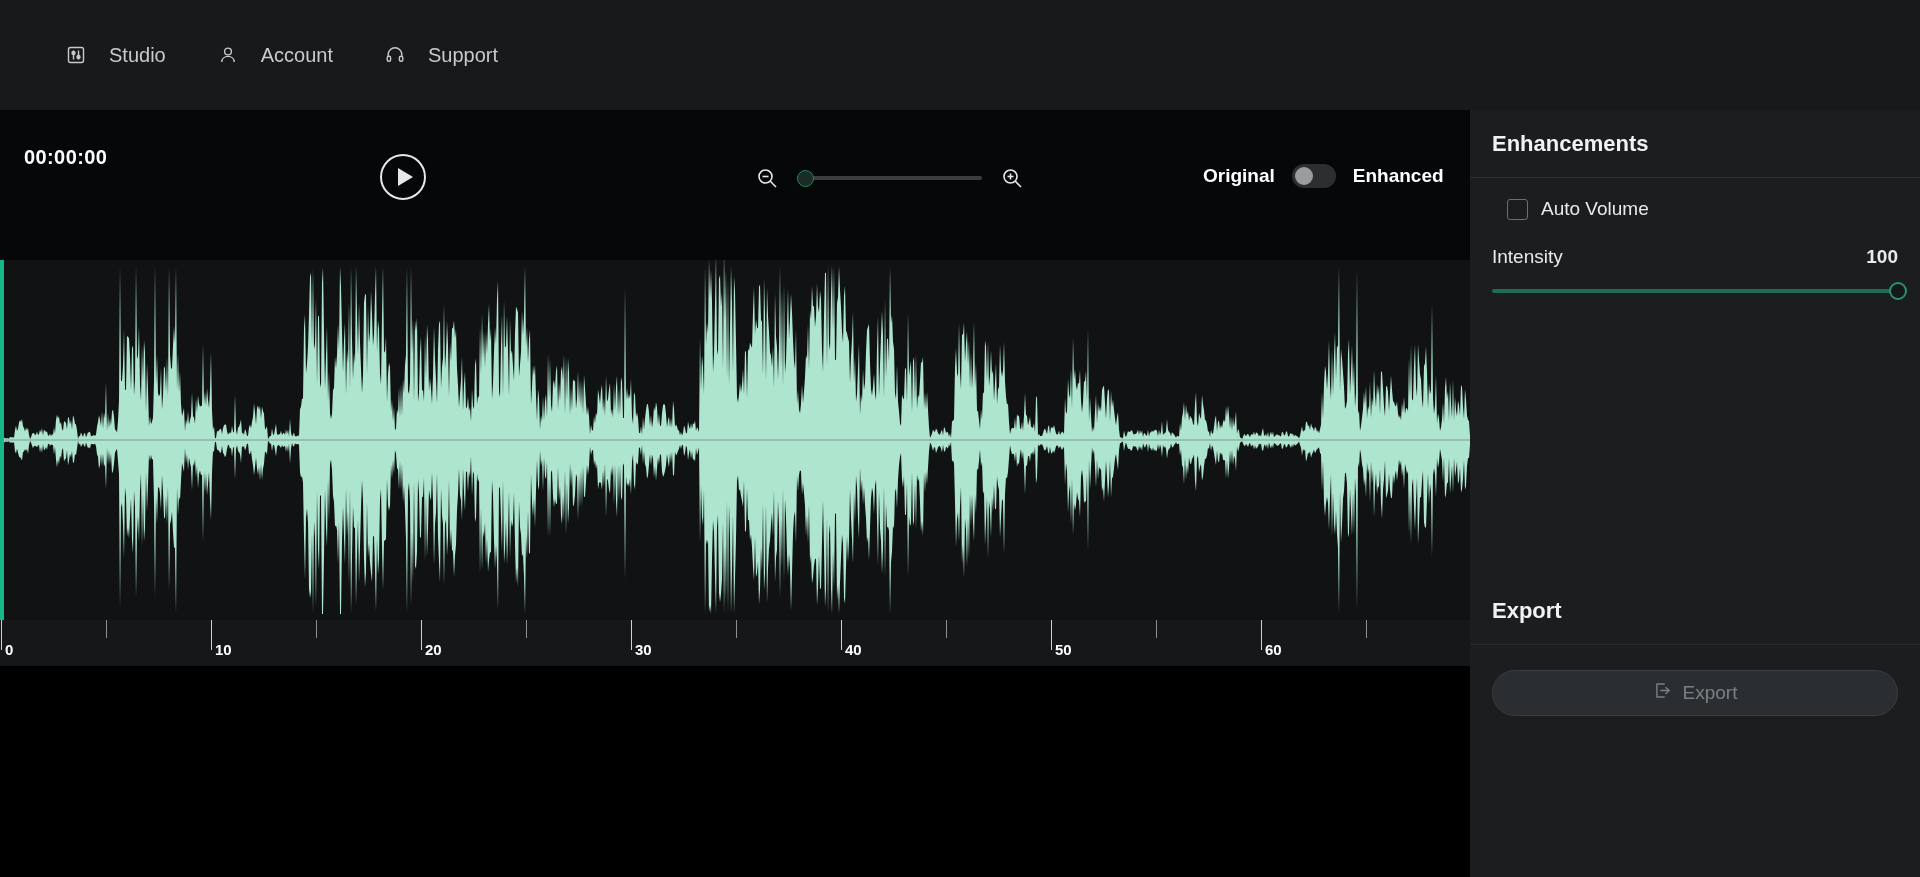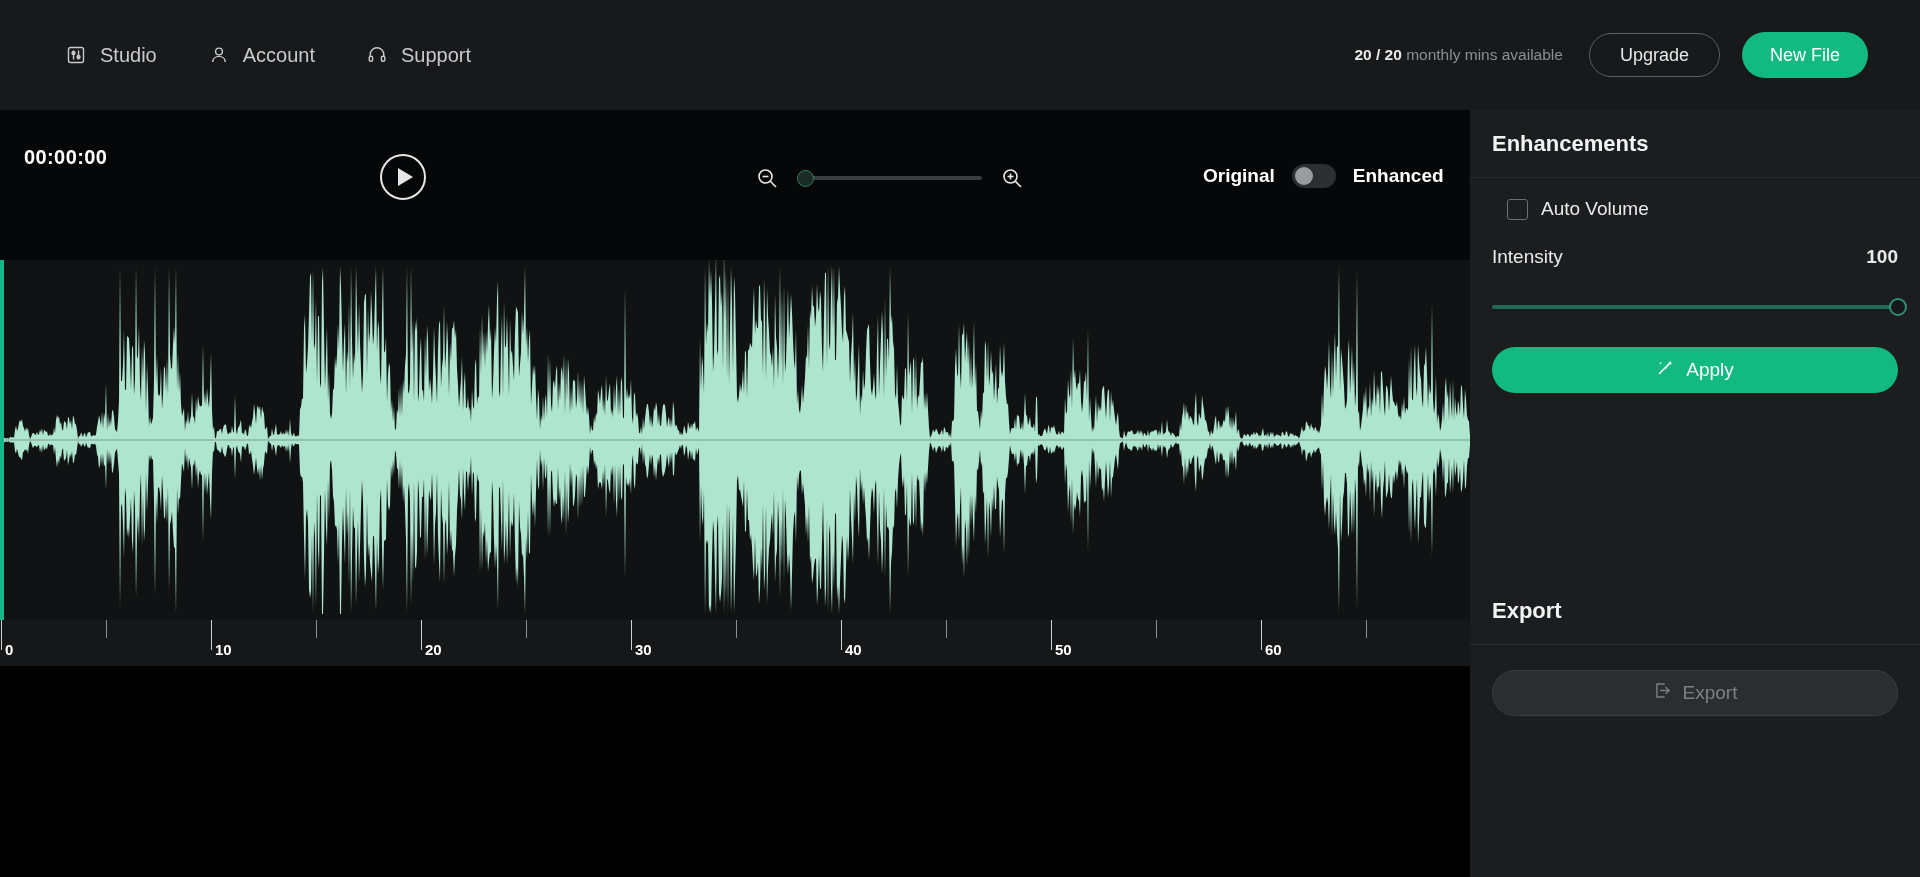--- a/index.html
+++ b/index.html
@@ -17,21 +17,21 @@
     background: #17191b;
     display: flex; align-items: center;
   }
   .brand { display: flex; align-items: center; margin-left: 84px; }
   .logo-mark { width: 40px; height: 40px; position: relative; margin-right: 12px; }
   .brand-name {
     font-size: 30px; font-weight: 700; color: #ffffff; letter-spacing: -0.4px;
   }
   .nav { display: flex; align-items: center; margin-left: 66px; gap: 52px; }
   .nav-item {
-    display: flex; align-items: center; gap: 14px;
+    display: flex; align-items: center; gap: 23px;
     color: #c9cacb; font-size: 20px; cursor: pointer;
   }
   .nav-icon { width: 20px; height: 20px; display:block; }
   .header-right {
     margin-left: auto; display: flex; align-items: center; margin-right: 52px; gap: 0;
   }
   .mins {
     font-size: 15.5px; color: #8d8f91; margin-right: 26px; white-space: nowrap;
   }
   .mins b { color: #e8e9ea; font-weight: 700; }
@@ -149,21 +149,21 @@
     width: 21px; height: 21px; border-radius: 3px;
     border: 1.6px solid #6c6f71; background: transparent;
     display: flex; align-items: center; justify-content: center; flex: none;
   }
   .cbox.checked { background: #12b981; border-color: #12b981; }
   .cbox.dim { border-color: #4a4d4f; background: #242729; }
   .check-label { font-size: 19px; color: #e9eaeb; }
   .check-label.dim { color: #6d7072; }
   .slider-head {
     display: flex; justify-content: space-between; align-items: baseline;
-    margin-bottom: 29px;
+    margin-bottom: 13px;
   }
   .slider-head .name { font-size: 19px; color: #e9eaeb; }
   .slider-head .val { font-size: 19px; color: #e9eaeb; font-weight: 700; }
   .int-slider { position: relative; height: 20px; margin-bottom: 30px; cursor: pointer; }
   .int-track {
     position: absolute; left: 0; top: 8px; width: 100%; height: 4px;
     background: #2b2e30; border-radius: 2px;
   }
   .int-fill {
     position: absolute; left: 0; top: 8px; height: 4px;
@@ -227,27 +227,20 @@
           <svg viewBox="0 0 20 20" width="20" height="20" fill="none" stroke="#c9cacb" stroke-width="1.4">
             <path d="M3.2 12V9.6a6.8 6.8 0 0 1 13.6 0V12"></path>
             <rect x="2.2" y="11.2" width="3.4" height="5" rx="1.5"></rect>
             <rect x="14.4" y="11.2" width="3.4" height="5" rx="1.5"></rect>
           </svg>
         </span>
         <span>Support</span>
       </div>
     </div>
 
-    <div class="header-right">
-      <div class="mins">
-        <b>20 / 20</b><span> monthly mins available</span>
-      </div>
-      <button class="btn-upgrade">Upgrade</button>
-      <button class="btn-newfile">New File</button>
-    </div>
   </div>
 
   <div class="editor">
 
     <div class="transport">
       <div class="timecode">00:00:00</div>
 
       <button class="play-btn">
         <span class="play-tri"></span>
       </button>
@@ -336,31 +329,20 @@
         <span class="name">Intensity</span>
         <span class="val">100</span>
       </div>
       <div class="int-slider">
         <div class="int-track"></div>
         <div class="int-fill" id="int-fill" style="width: 100%;"></div>
         <div class="int-knob" id="int-knob" style="left: 100%;"></div>
       </div>
 
 
-      <button class="btn-apply">
-        <span>
-          <svg viewBox="0 0 22 22" width="19" height="19" fill="none" stroke="#ffffff" stroke-width="1.7" stroke-linecap="round">
-            <line x1="4" y1="18" x2="15.5" y2="6.5"></line>
-            <path d="M16.5 3.2l.8 1.9 1.9.8-1.9.8-.8 1.9-.8-1.9-1.9-.8 1.9-.8z" fill="#ffffff" stroke="none"></path>
-            <path d="M5.2 4.2l.5 1.2 1.2.5-1.2.5-.5 1.2-.5-1.2-1.2-.5 1.2-.5z" fill="#ffffff" stroke="none"></path>
-            <path d="M11.6 10.3l.4.9.9.4-.9.4-.4.9-.4-.9-.9-.4.9-.4z" fill="#ffffff" stroke="none"></path>
-          </svg>
-        </span>
-        <span>Apply</span>
-      </button>
     </div>
 
     <div class="export-head">
       <h2>Export</h2>
     </div>
 
     <div class="export-body">
       <button class="btn-export">
         <span>
           <svg viewBox="0 0 22 22" width="19" height="19" fill="none" stroke="#7d8082" stroke-width="1.6" stroke-linecap="round" stroke-linejoin="round">

